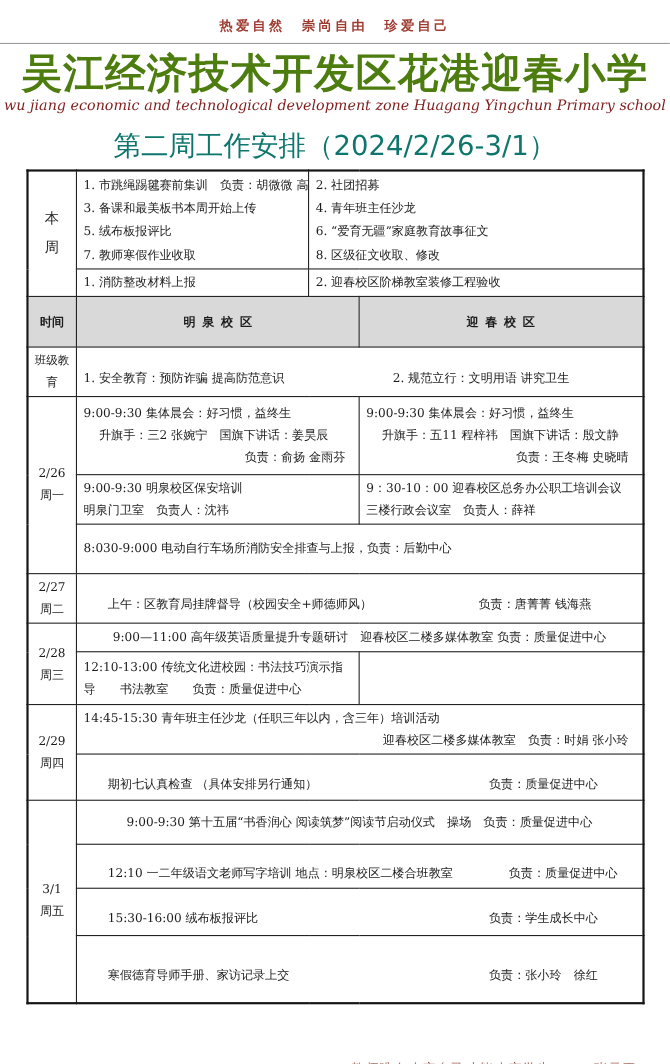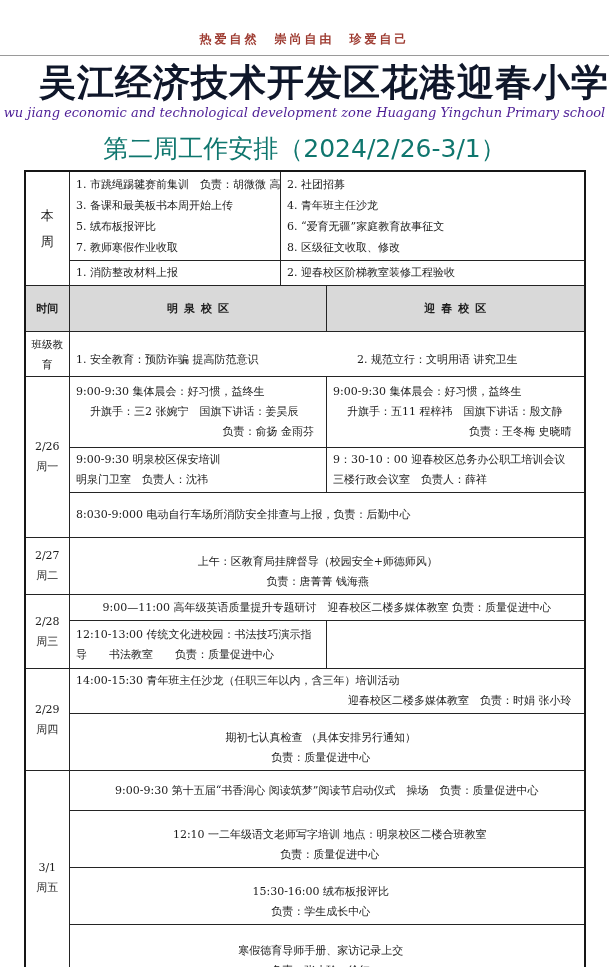--- a/index.html
+++ b/index.html
@@ -3,35 +3,35 @@
 <meta charset="utf-8">
 <style>
   html,body{margin:0;padding:0;}
   body{
     width:609px;height:967px;background:#ffffff;overflow:hidden;
     font-family:"DejaVu Serif","Liberation Serif",serif;
     color:#1c1c1c;
   }
   
   .motto-bar{
-    padding-top:28px;padding-bottom:7px;text-align:center;
+    padding-top:12px;padding-bottom:7px;text-align:center;
     border-bottom:1px solid #9a9a9a;
   }
   .motto{
     font-family:"DejaVu Sans","Liberation Sans",sans-serif;
     font-size:12px;font-weight:bold;letter-spacing:3px;color:#9e3b31;
   }
   .school-cn{
-    margin-top:5px;text-align:right;
-    font-family:"DejaVu Sans","Liberation Sans",sans-serif;
-    font-size:37px;font-weight:900;letter-spacing:1px;color:#0f172a;
+    margin-top:5px;text-align:center;
+    font-family:"DejaVu Sans","Liberation Sans",sans-serif;
+    font-size:37px;font-weight:900;letter-spacing:1px;color:#4d7c0f;
     line-height:44px;white-space:nowrap;
   }
   .school-en{
-    text-align:center;font-style:italic;font-size:13px;color:#4c1d95;
+    text-align:center;font-style:italic;font-size:13px;color:#7f1d1d;
     line-height:16px;white-space:nowrap;
   }
   .doc-title{
     margin-top:15px;text-align:center;
     font-family:"DejaVu Sans","Liberation Sans",sans-serif;
     font-size:25px;color:#0f766e;line-height:26px;
   }
   
   table.sched{
     border-collapse:collapse;table-layout:fixed;width:560px;margin:8px auto 0 auto;
@@ -52,21 +52,21 @@
     font-weight:bold;text-align:center;
   }
   td.hdr-time{font-size:13px;margin-left:40px;}
   td.hdr-campus{font-size:13.5px;letter-spacing:0.55em;text-indent:0.55em;}
   .itemlist div{line-height:21px;white-space:nowrap;}
   .ln{white-space:nowrap;}
   .ind1{padding-left:14px;}
   .alignR{text-align:right;padding-right:6px;}
   .flexrow{display:flex;justify-content:space-between;align-items:center;}
   .ctr{text-align:center;}
-  .pl{padding-left:22px;flex-direction:column;}
+  .pl{padding-left:22px;}
   .pr{padding-right:16px;margin-top:12px;}
   
   .footer-quote{
     margin-top:50px;text-align:right;padding-right:30px;
     font-size:12px;color:#8f4135;letter-spacing:1px;
   }
 </style>
 </head>
 <body>
 
@@ -185,21 +185,21 @@
     <td colspan="2">12:10-13:00 传统文化进校园：书法技巧演示指导　　书法教室　　负责：质量促进中心</td>
     <td></td>
   </tr>
 
   <tr style="height:45px">
     <td class="lbl" rowspan="2">
       <div>2/29</div>
       <div>周四</div>
     </td>
     <td colspan="3">
-      <div class="ln">14:00-15:30 青年班主任沙龙（任职三年以内，含三年）培训活动</div>
+      <div class="ln">14:45-15:30 青年班主任沙龙（任职三年以内，含三年）培训活动</div>
       <div class="ln alignR">迎春校区二楼多媒体教室　负责：时娟 张小玲</div>
     </td>
   </tr>
 
   <tr style="height:42px">
     <td colspan="3">
       <div class="flexrow pl pr" style="padding-right:34px">
         <span class="ln">期初七认真检查 （具体安排另行通知）</span>
         <span class="ln">负责：质量促进中心</span>
       </div>

